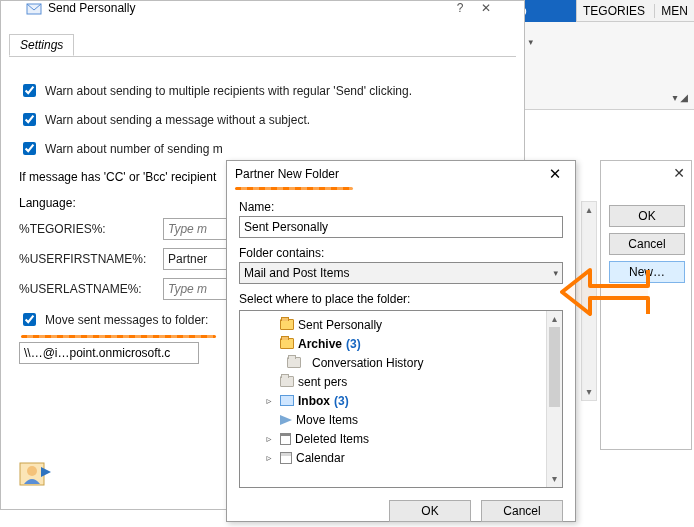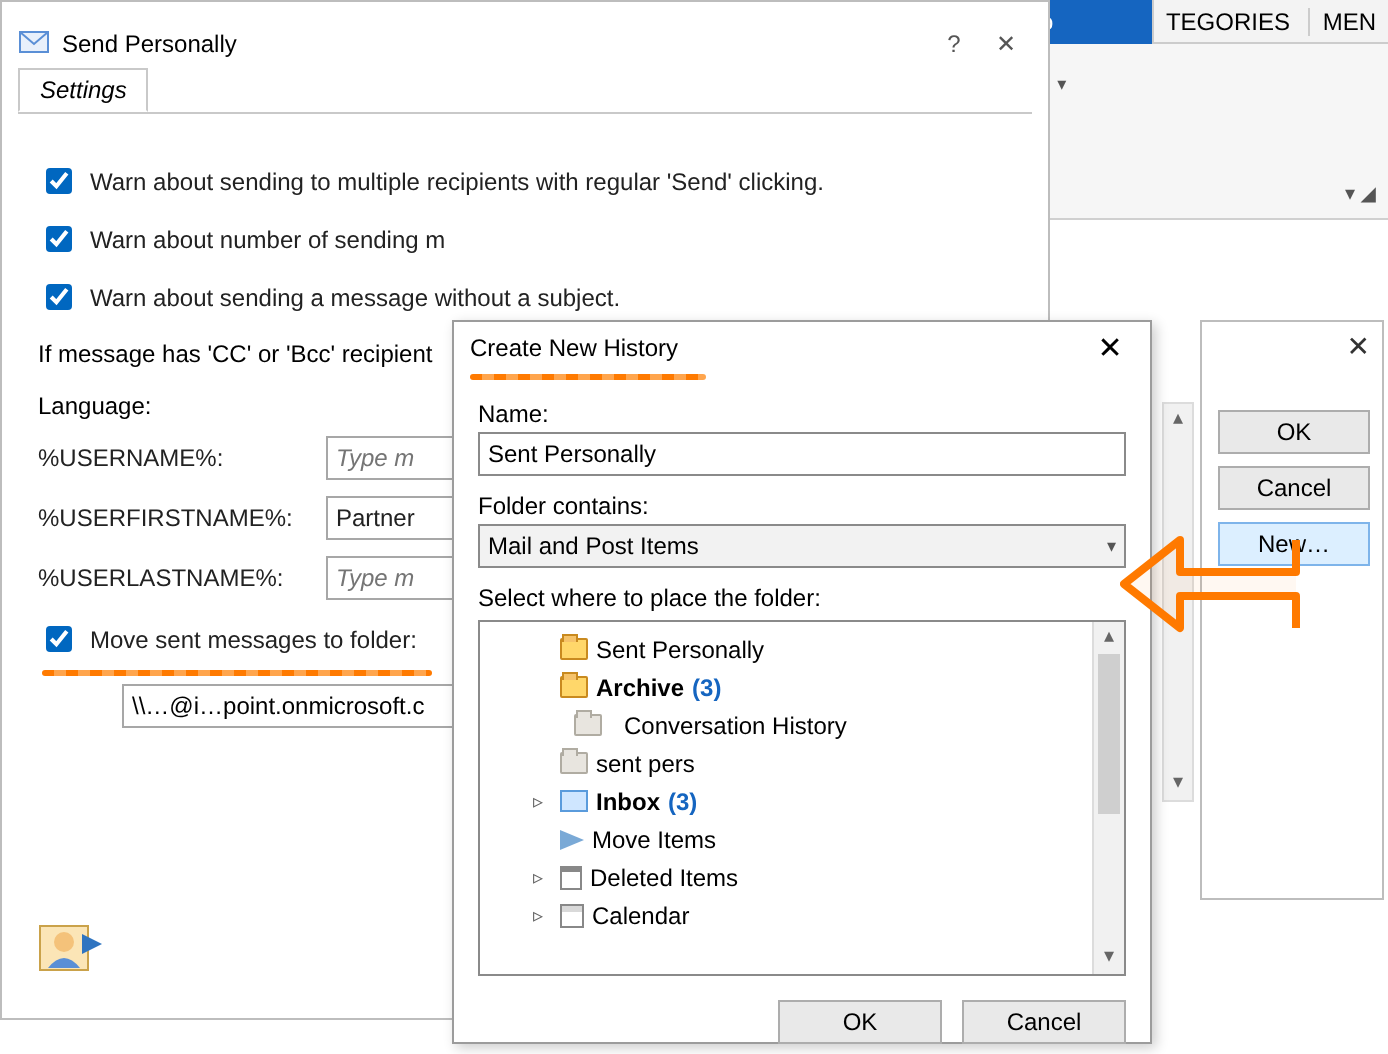--- a/index.html
+++ b/index.html
@@ -11,34 +11,34 @@
   .ribbon-cats { position:absolute; right:0; top:0; height:22px; background:#f3f3f3; padding:0 6px; line-height:22px; border-left:1px solid #ccc; border-bottom:1px solid #ccc;}
   .ribbon-body { background:#f6f6f6; height:88px; border-bottom:1px solid #d0d0d0; position:relative; }
   .flag-row { position:absolute; left:18px; top:12px; display:flex; gap:4px; align-items:center; }
   .tags-label { position:absolute; left:6px; top:56px; color:#6a6a6a; }
   .ribbon-chev { position:absolute; right:6px; bottom:6px; font-size:10px; color:#555; }
   .ribbon-stub { position:absolute; left:6px; top:30px; color:#444; }
   .ribbon-bang { position:absolute; left:18px; top:36px; color:#d32f2f; font-weight:bold; }
 
   
   .sp-dialog { position:absolute; left:0; top:0; width:525px; height:510px; background:#fff; border:1px solid #bdbdbd; }
-  .sp-title { height:28px; display:flex; align-items:flex-end; padding:0 8px; }
+  .sp-title { height:28px; display:flex; align-items:flex-start; padding:0 25px; }
   .sp-title .t { flex:1; }
   .sp-title .ctl { width:26px; text-align:center; color:#555; cursor:default; }
   .sp-icon { width:16px; height:16px; margin-right:6px; }
   .sp-tabs { margin:4px 8px 0 8px; border-bottom:1px solid #c9c9c9; height:24px;font-style:italic; }
   .sp-tab { display:inline-block; border:1px solid #c9c9c9; border-bottom:1px solid #fff; background:#fff; padding:3px 10px; position:relative; top:1px; }
   .sp-body { padding:14px 18px; }
   .chk { display:flex; align-items:center; gap:6px; margin:10px 0; color:#222; }
   .chk input { accent-color:#0067c0; }
   .rowlbl { margin:12px 0 6px 0; }
   .macro-row { display:flex; align-items:center; gap:16px; margin:8px 0; }
   .macro-row .m { width:128px; color:#222; }
   .macro-row input { width:200px; height:22px; padding:2px 4px; border:1px solid #a7a7a7; color:#777; font-style:italic; }
-  .path-input { width:180px; height:22px; padding:2px 4px; border:1px solid #a7a7a7; margin-top:4px;margin-left:42px; }
+  .path-input { width:180px; height:22px; padding:2px 4px; border:1px solid #a7a7a7; margin-top:4px; }
   .person-icon { position:absolute; left:18px; bottom:18px; }
 
   .orange-under { height:3px; background: repeating-linear-gradient(90deg,#ff7a00 0 6px,#ffa54d 6px 12px); border-radius:2px; }
 
   
   .side-dialog { position:absolute; left:600px; top:160px; width:92px; height:290px; background:#fff; border:1px solid #bdbdbd; }
   .side-close { position:absolute; right:6px; top:4px; font-size:14px; color:#333; }
   .side-scroll { position:absolute; left:-20px; top:40px; width:16px; height:200px; background:#f1f1f1; border:1px solid #dcdcdc; }
   .side-scroll .up,.side-scroll .dn { height:16px; text-align:center; font-size:10px; color:#666; line-height:16px; background:#f1f1f1;}
   .side-scroll .dn { position:absolute; bottom:0; width:100%; }
@@ -136,32 +136,32 @@
   <div class="sp-tabs">
     <div class="sp-tab">Settings</div>
   </div>
   <div class="sp-body">
     <label class="chk">
         <input type="checkbox" checked="" style="">
         <span>Warn about sending to multiple recipients with regular 'Send' clicking.</span>
       </label>
     <label class="chk">
         <input type="checkbox" checked="" style="">
-        <span>Warn about number of sending m</span>
+        <span>Warn about sending a message without a subject.</span>
       </label>
     <label class="chk">
         <input type="checkbox" checked="" style="">
-        <span>Warn about sending a message without a subject.</span>
+        <span>Warn about number of sending m</span>
       </label>
 
     <div class="rowlbl">If message has 'CC' or 'Bcc' recipient</div>
     <div class="rowlbl">Language:</div>
 
     <div class="macro-row">
-      <div class="m">%USERNAME%:</div>
+      <div class="m">%TEGORIES%:</div>
       <input placeholder="Type m" style="">
     </div>
     <div class="macro-row">
       <div class="m">%USERFIRSTNAME%:</div>
       <input style="font-style: normal; color: rgb(34, 34, 34);" value="Partner">
     </div>
     <div class="macro-row">
       <div class="m">%USERLASTNAME%:</div>
       <input placeholder="Type m" style="">
     </div>
@@ -177,21 +177,21 @@
   <svg class="person-icon" width="34" height="34" viewBox="0 0 34 34">
     <rect x="1" y="6" width="24" height="22" fill="#fbe5b6" stroke="#caa24a"></rect>
     <circle cx="13" cy="14" r="5" fill="#f4c27a"></circle>
     <path d="M5 27 q8 -10 16 0" fill="#5a8fd6"></path>
     <path d="M22 10 l10 5 -10 5 z" fill="#2f74c0"></path>
   </svg>
 </div>
 
 <div class="cnf">
   <div class="cnf-title">
-    <div class="t">Create New History</div>
+    <div class="t">Partner New Folder</div>
     <div class="x">✕</div>
   </div>
   <div class="orange-under" style="width:118px;margin-left:8px"></div>
   <div class="cnf-body">
     <label>Name:</label>
     <input class="cnf-input" value="Sent Personally" style="">
 
     <label style="margin-top:8px">Folder contains:</label>
     <div class="cnf-select">
       <span>Mail and Post Items</span>

